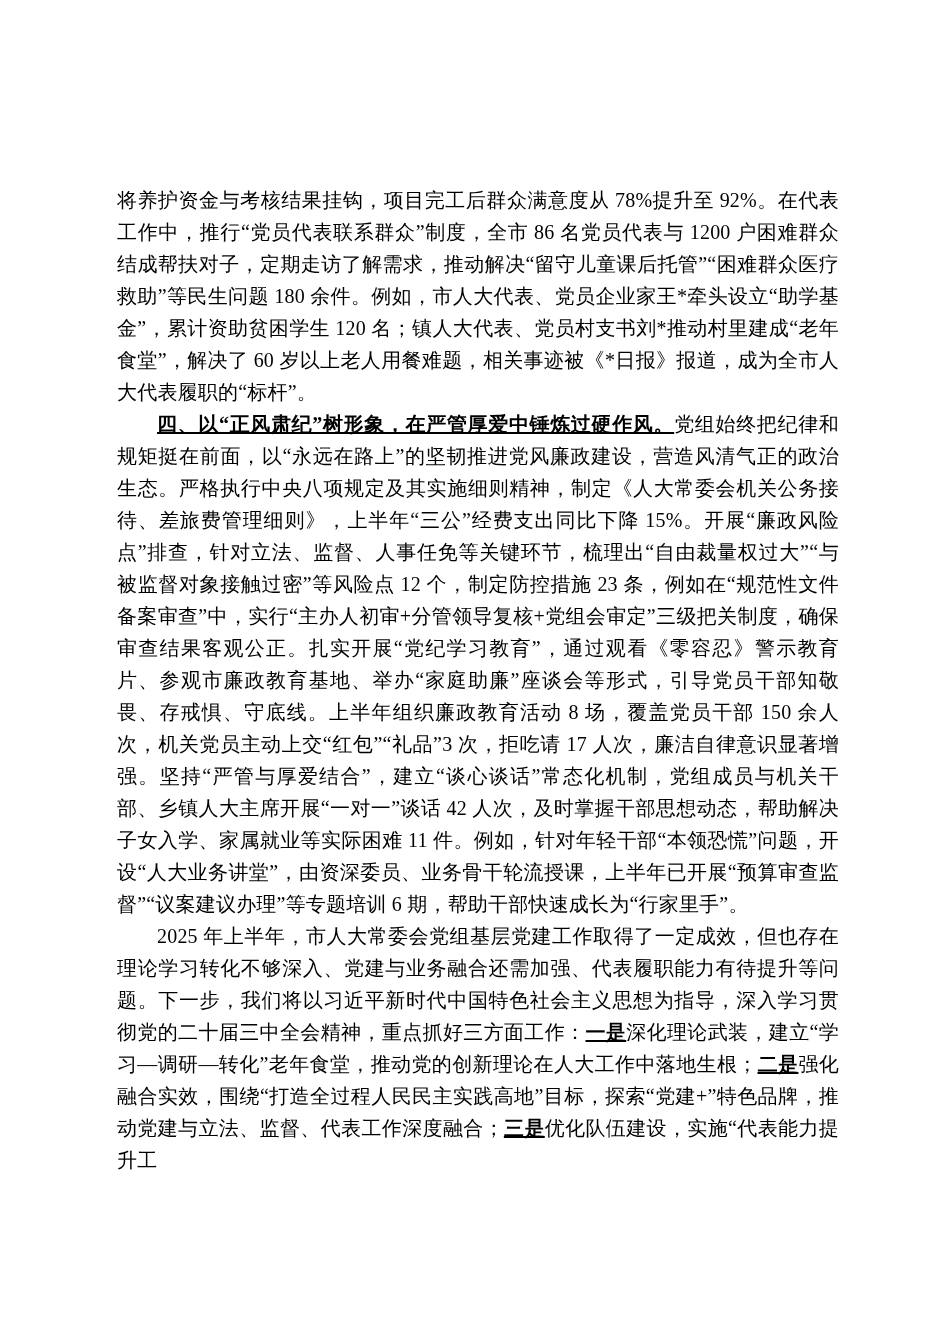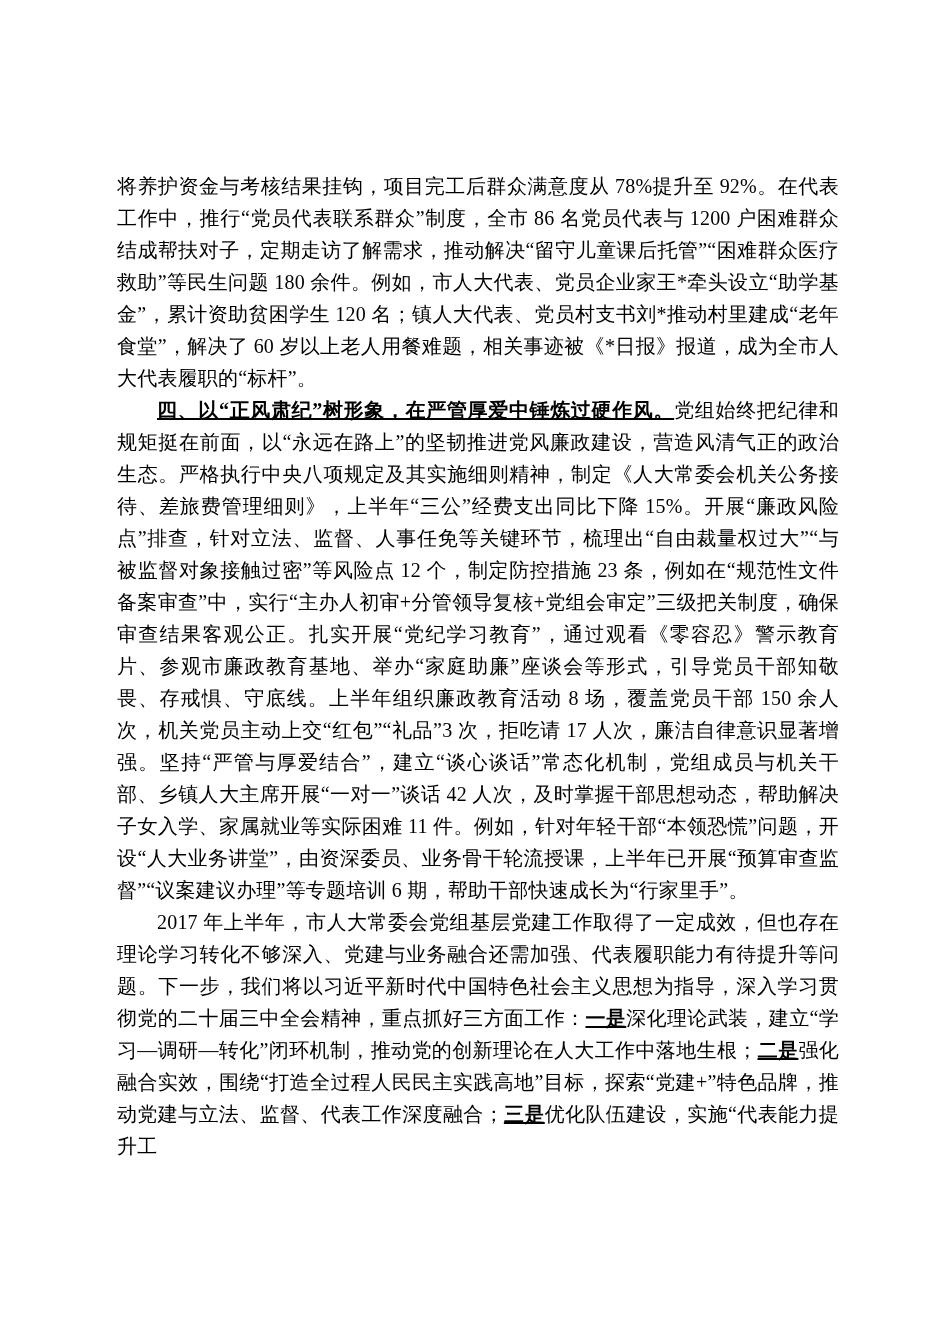--- a/index.html
+++ b/index.html
@@ -23,28 +23,29 @@
     text-justify:inter-ideograph;
     letter-spacing:0.2px;
   }
   p.para{
     margin:0;
     padding:0;
     text-indent:2em;
   }
   p.para.no-indent{
     text-indent:0;
+    margin-top:14px;
   }
   .content b{
     font-weight:700;
     text-decoration:underline;
   }
 </style>
 </head>
 <body>
 
 <div class="page">
   <div class="content">
       <p class="para no-indent"><span>将养护资金与考核结果挂钩，项目完工后群众满意度从 78%提升至 92%。在代表工作中，推行“党员代表联系群众”制度，全市 86 名党员代表与 1200 户困难群众结成帮扶对子，定期走访了解需求，推动解决“留守儿童课后托管”“困难群众医疗救助”等民生问题 180 余件。例如，市人大代表、党员企业家王*牵头设立“助学基金”，累计资助贫困学生 120 名；镇人大代表、党员村支书刘*推动村里建成“老年食堂”，解决了 60 岁以上老人用餐难题，相关事迹被《*日报》报道，成为全市人大代表履职的“标杆”。</span></p>
       <p class="para"><b>四、以“正风肃纪”树形象，在严管厚爱中锤炼过硬作风。</b><span>党组始终把纪律和规矩挺在前面，以“永远在路上”的坚韧推进党风廉政建设，营造风清气正的政治生态。严格执行中央八项规定及其实施细则精神，制定《人大常委会机关公务接待、差旅费管理细则》，上半年“三公”经费支出同比下降 15%。开展“廉政风险点”排查，针对立法、监督、人事任免等关键环节，梳理出“自由裁量权过大”“与被监督对象接触过密”等风险点 12 个，制定防控措施 23 条，例如在“规范性文件备案审查”中，实行“主办人初审+分管领导复核+党组会审定”三级把关制度，确保审查结果客观公正。扎实开展“党纪学习教育”，通过观看《零容忍》警示教育片、参观市廉政教育基地、举办“家庭助廉”座谈会等形式，引导党员干部知敬畏、存戒惧、守底线。上半年组织廉政教育活动 8 场，覆盖党员干部 150 余人次，机关党员主动上交“红包”“礼品”3 次，拒吃请 17 人次，廉洁自律意识显著增强。坚持“严管与厚爱结合”，建立“谈心谈话”常态化机制，党组成员与机关干部、乡镇人大主席开展“一对一”谈话 42 人次，及时掌握干部思想动态，帮助解决子女入学、家属就业等实际困难 11 件。例如，针对年轻干部“本领恐慌”问题，开设“人大业务讲堂”，由资深委员、业务骨干轮流授课，上半年已开展“预算审查监督”“议案建议办理”等专题培训 6 期，帮助干部快速成长为“行家里手”。</span></p>
-      <p class="para"><span>2017 年上半年，市人大常委会党组基层党建工作取得了一定成效，但也存在理论学习转化不够深入、党建与业务融合还需加强、代表履职能力有待提升等问题。下一步，我们将以习近平新时代中国特色社会主义思想为指导，深入学习贯彻党的二十届三中全会精神，重点抓好三方面工作：</span><b>一是</b><span>深化理论武装，建立“学习—调研—转化”闭环机制，推动党的创新理论在人大工作中落地生根；</span><b>二是</b><span>强化融合实效，围绕“打造全过程人民民主实践高地”目标，探索“党建+”特色品牌，推动党建与立法、监督、代表工作深度融合；</span><b>三是</b><span>优化队伍建设，实施“代表能力提升工</span></p>
+      <p class="para"><span>2025 年上半年，市人大常委会党组基层党建工作取得了一定成效，但也存在理论学习转化不够深入、党建与业务融合还需加强、代表履职能力有待提升等问题。下一步，我们将以习近平新时代中国特色社会主义思想为指导，深入学习贯彻党的二十届三中全会精神，重点抓好三方面工作：</span><b>一是</b><span>深化理论武装，建立“学习—调研—转化”老年食堂，推动党的创新理论在人大工作中落地生根；</span><b>二是</b><span>强化融合实效，围绕“打造全过程人民民主实践高地”目标，探索“党建+”特色品牌，推动党建与立法、监督、代表工作深度融合；</span><b>三是</b><span>优化队伍建设，实施“代表能力提升工</span></p>
     </div>
 </div>
 
 </body></html>

